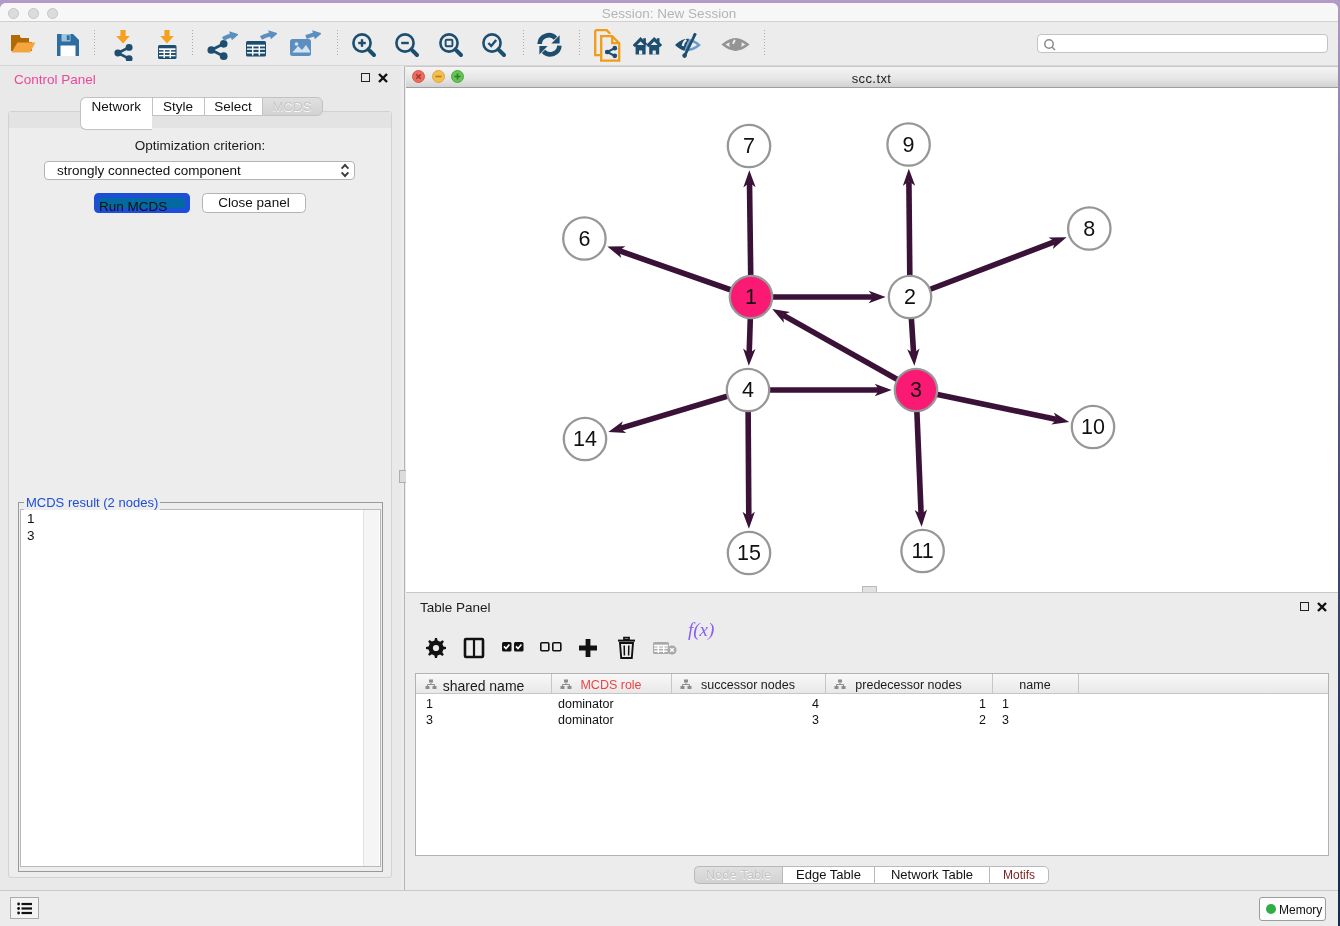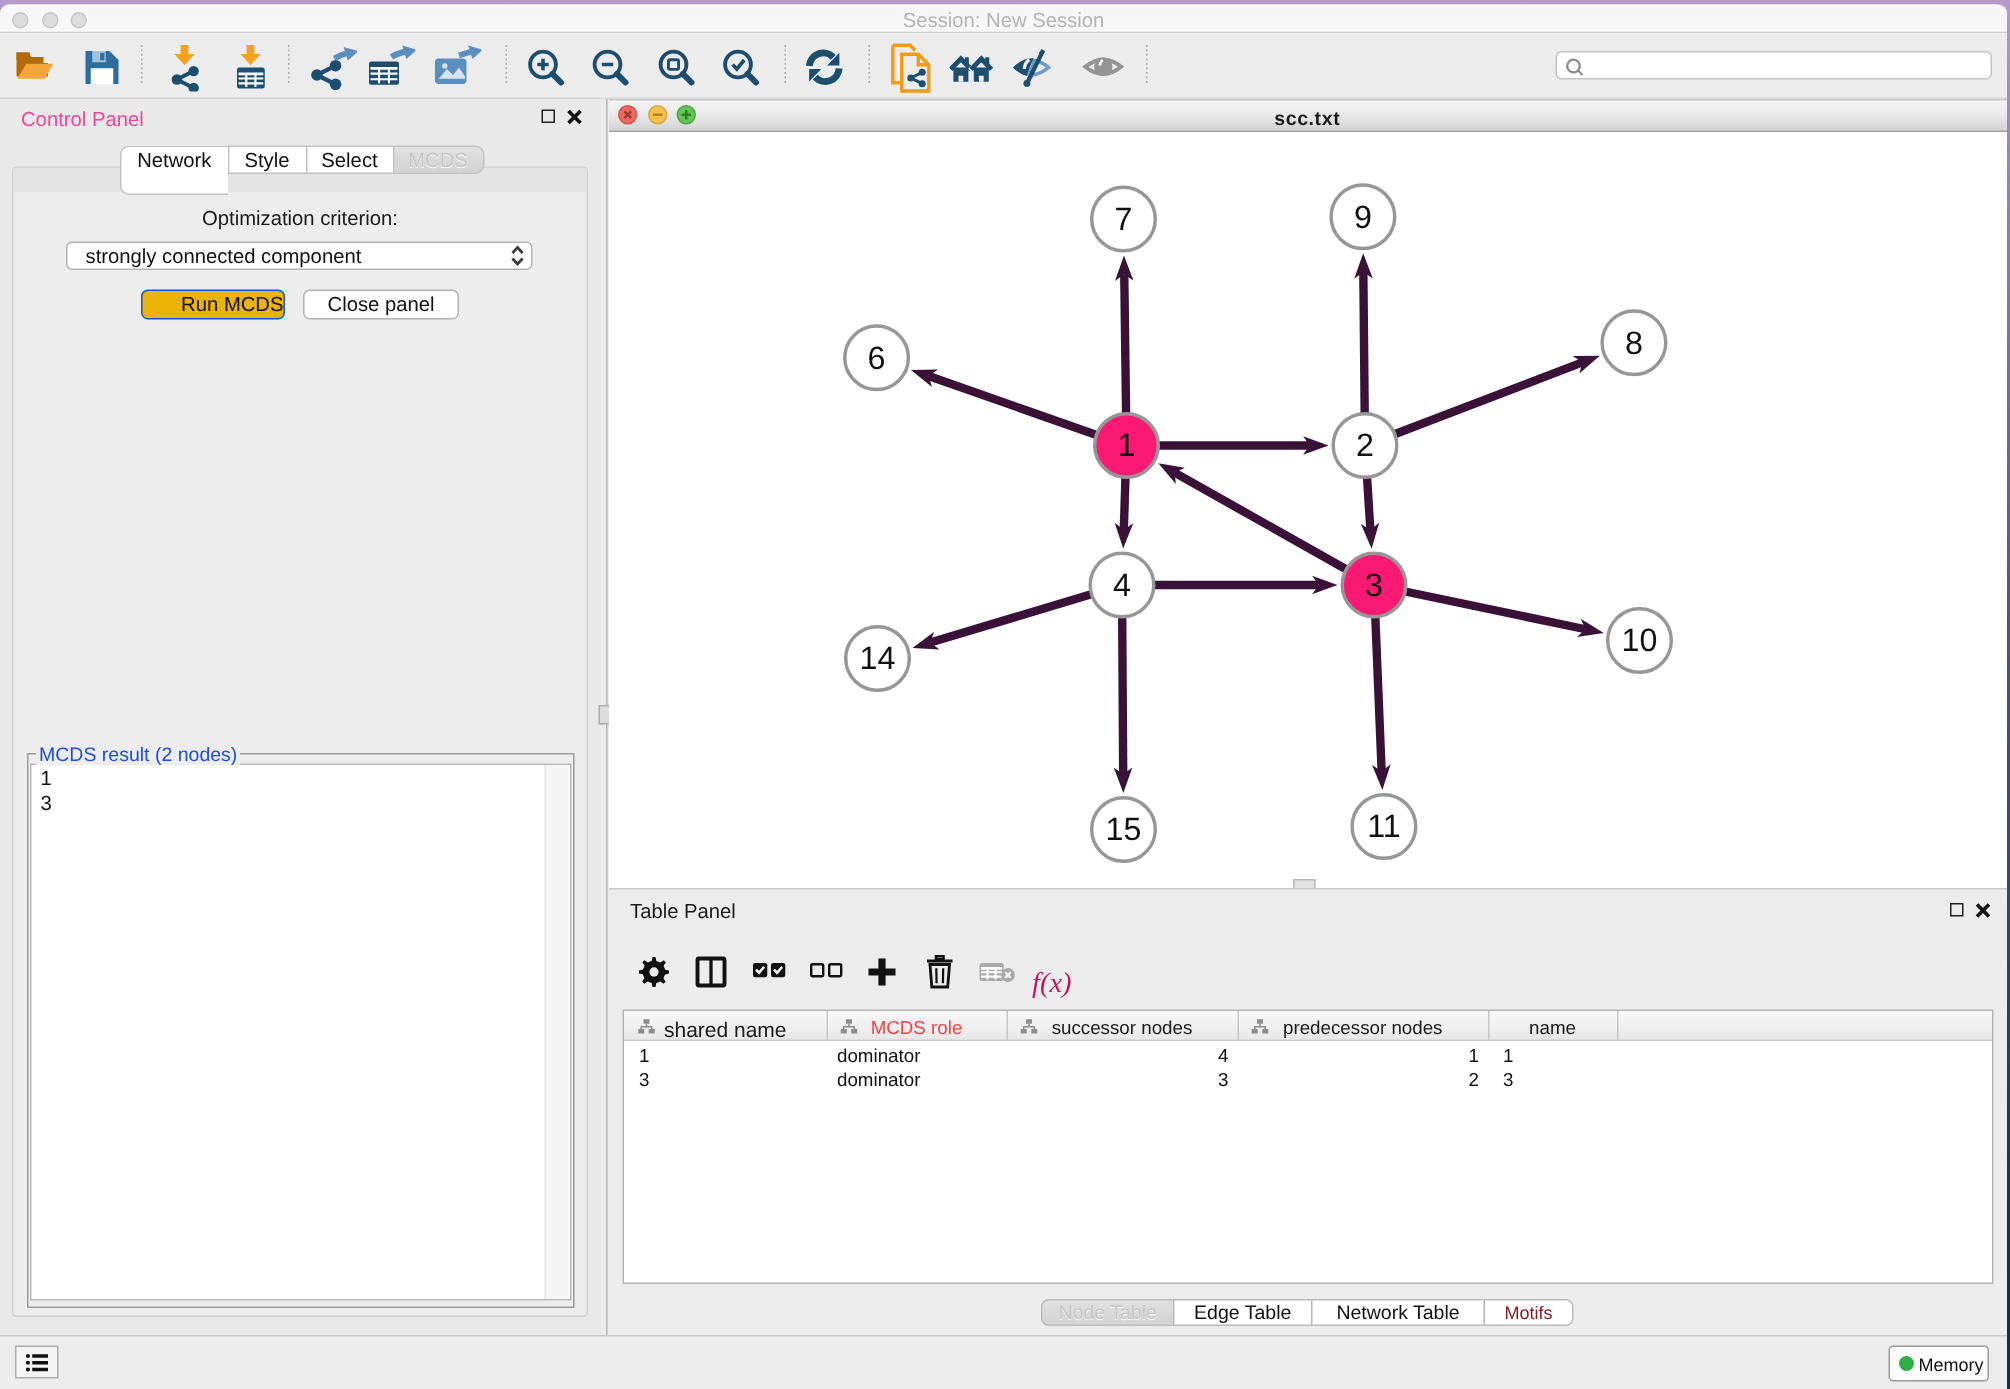--- a/index.html
+++ b/index.html
@@ -165,33 +165,33 @@
 <div class="abs" style="left:80px;top:97px;width:71.5px;height:33px;border:1px solid #c2c2c2;border-right:none;background:#fff;color:#111;border-radius:6px 0 0 6px;font-size:13.5px;text-align:center;line-height:18px">Network</div>
 <div class="abs" style="left:151.5px;top:97px;width:52px;height:18.5px;border:1px solid #c2c2c2;border-right:none;background:#fff;color:#111;font-size:13.5px;text-align:center;line-height:18px">Style</div>
 <div class="abs" style="left:203.5px;top:97px;width:58px;height:18.5px;border:1px solid #c2c2c2;border-right:none;background:#fff;color:#111;font-size:13.5px;text-align:center;line-height:18px">Select</div>
 <div class="abs" style="left:261.5px;top:97px;width:61px;height:18.5px;border:1px solid #c2c2c2;border-right:none;background:linear-gradient(#e0e0e0,#d2d2d2);color:#c6c6c6;text-shadow:0 1px 0 #fafafa;border-radius:0 6px 6px 0;border-right:1px solid #c2c2c2 !important;font-size:13.5px;text-align:center;line-height:18px">MCDS</div>
 <div class="abs" style="left:8px;top:138px;width:384px;text-align:center;font-size:13.5px;color:#1a1a1a">Optimization criterion:</div>
 <div class="abs" style="left:44px;top:161px;width:311px;height:19px;background:#fff;border:1px solid #b3b3b3;border-radius:4px;font-size:13.5px;color:#111;line-height:18px;padding-left:12px">strongly connected component</div>
 <svg class="abs" style="left:338px;top:163px" width="14" height="15" viewBox="0 0 14 15">
     <path d="M3.6,5.6 L7,2 L10.4,5.6" fill="none" stroke="#3c3c3c" stroke-width="1.9"></path>
     <path d="M3.6,9.4 L7,13 L10.4,9.4" fill="none" stroke="#3c3c3c" stroke-width="1.9"></path>
   </svg>
-<div class="abs" style="left:94px;top:193px;width:96px;height:19.5px;background:#eab308;border:1px solid #1d4ed8;border-radius:4.5px;font-size:13.5px;color:#111;text-align:right;line-height:18px">Run MCDS</div>
+<div class="abs" style="left:94px;top:193px;width:96px;height:19.5px;background:#0369a1;border:5px solid #1d4ed8;border-radius:4.5px;font-size:13.5px;color:#111;text-align:left;line-height:18px">Run MCDS</div>
 <div class="abs" style="left:202px;top:193px;width:104px;height:19.5px;background:#fff;border:1px solid #b3b3b3;border-radius:4.5px;font-size:13.5px;color:#111;text-align:center;line-height:18px">Close panel</div>
 <div class="abs" style="left:18px;top:502px;width:365px;height:370px;border:1px solid #9a9a9a"></div>
 <div class="abs" style="left:20px;top:509px;width:361px;height:358px;background:#fff;border:1px solid #b9b9b9"></div>
 <div class="abs" style="left:24px;top:495px;background:#ededed;padding:0 2px;font-size:13px;color:#1d4ed8">MCDS result (2 nodes)</div>
 <div class="abs" style="left:363px;top:510px;width:16px;height:356px;background:#f5f5f5;border-left:1px solid #e2e2e2"></div>
 <div class="abs" style="left:27px;top:511px;font-size:13.5px;color:#111;line-height:16.5px">1<br>3</div>
 
 <div class="abs" style="left:404px;top:66px;width:1px;height:824px;background:#b5b5b5"></div>
 <div class="abs" style="left:399px;top:470px;width:8px;height:13px;background:#dcdcdc;border:1px solid #aeaeae"></div>
 
 <div class="abs" style="left:406px;top:66px;width:932px;height:22px;background:linear-gradient(#f4f4f4,#e7e7e7 55%,#d2d2d2);border-top:1px solid #cacaca;border-bottom:1px solid #9e9e9e"></div>
-<div class="abs" style="left:406px;top:71px;width:931px;text-align:center;font-size:13px;font-weight:700;letter-spacing:0.4px;color:#1c1c1c">scc.txt</div>
+<div class="abs" style="left:406px;top:71px;width:931px;text-align:center;font-size:13px;font-weight:400;letter-spacing:0.4px;color:#1c1c1c">scc.txt</div>
 <div class="abs" style="left:412px;top:70px;width:13px;height:13px;border-radius:50%;background:#ee6a5f;border:1px solid #d3584d"></div>
 <div class="abs" style="left:432px;top:70px;width:13px;height:13px;border-radius:50%;background:#f5bf4f;border:1px solid #dfa63d"></div>
 <div class="abs" style="left:451px;top:70px;width:13px;height:13px;border-radius:50%;background:#62c655;border:1px solid #50a73f"></div>
 <svg class="abs" style="left:412px;top:70px" width="13" height="13" viewBox="0 0 13 13">
     <path d="M4.2,4.2 L8.8,8.8 M8.8,4.2 L4.2,8.8" stroke="#a23931" stroke-width="1.6"></path>
   </svg>
 <svg class="abs" style="left:432px;top:70px" width="13" height="13" viewBox="0 0 13 13">
     <line x1="3.4" y1="6.5" x2="9.6" y2="6.5" stroke="#b3821f" stroke-width="1.7"></line>
   </svg>
 <svg class="abs" style="left:451px;top:70px" width="13" height="13" viewBox="0 0 13 13">
@@ -288,21 +288,21 @@
 <svg style="position:absolute;left:652px;top:641px" width="26" height="15" viewBox="0 0 26 15">
     <rect x="1" y="1" width="16" height="12" rx="1.5" fill="#a9a9a9"></rect>
     <line x1="2" y1="7.2" x2="16" y2="7.2" stroke="#fff" stroke-width="1.4"></line>
     <line x1="2" y1="10.1" x2="16" y2="10.1" stroke="#fff" stroke-width="1.4"></line>
     <line x1="2" y1="4.6" x2="16" y2="4.6" stroke="#fff" stroke-width="1.8"></line>
     <line x1="6.3" y1="4.6" x2="6.3" y2="12" stroke="#fff" stroke-width="1.4"></line>
     <line x1="11.7" y1="4.6" x2="11.7" y2="12" stroke="#fff" stroke-width="1.4"></line>
     <circle cx="20" cy="9" r="4.6" fill="#a9a9a9"></circle>
     <path d="M18.2,7.2 l3.6,3.6 M21.8,7.2 l-3.6,3.6" stroke="#fff" stroke-width="1.3"></path>
   </svg>
-<div style="position:absolute;left:688px;top:645px;width:40px;height:26px;font:italic 19px 'Liberation Serif',serif;color:#be185d">f(x)</div>
+<div style="position:absolute;left:688px;top:619px;width:40px;height:26px;font:italic 19px 'Liberation Serif',serif;color:#8b5cf6">f(x)</div>
 <div class="abs" style="left:415px;top:673px;width:914px;height:183px;background:#fff;border:1px solid #b2b2b2"></div>
 <div class="abs" style="left:416px;top:674px;width:912px;height:20px;background:linear-gradient(#f8f8f8,#e8e8e8);border-bottom:1px solid #c6c6c6"></div>
 <div class="abs" style="left:551px;top:674px;width:1px;height:20px;background:#c6c6c6"></div>
 <div class="abs" style="left:416px;top:678px;width:135px;text-align:center;font-size:14px;color:#1a1a1a">shared name</div>
 <svg class="abs" style="left:425px;top:679px" width="12" height="11" viewBox="0 0 12 11">
     <rect x="4" y="0.5" width="4" height="3" fill="#8c8c8c"></rect>
     <rect x="0.5" y="7" width="4" height="3" fill="#8c8c8c"></rect>
     <rect x="7.5" y="7" width="4" height="3" fill="#8c8c8c"></rect>
     <path d="M6,3.5 V5.5 M2.5,7 V5.5 H9.5 V7" stroke="#8c8c8c" stroke-width="1" fill="none"></path>
   </svg>

